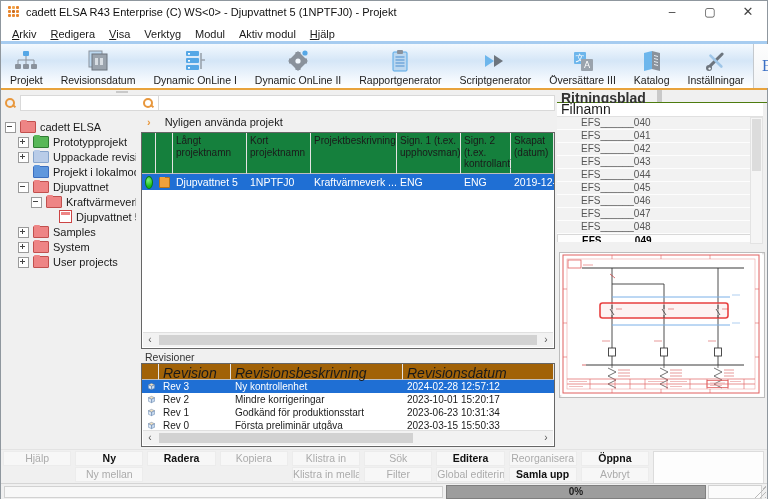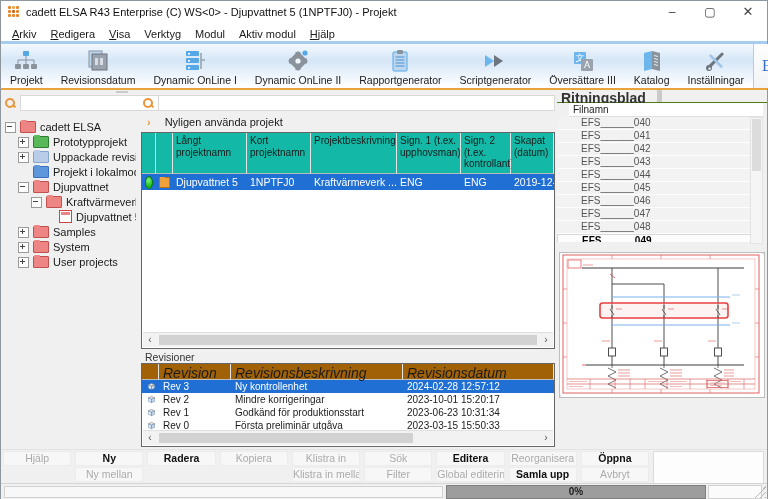--- a/index.html
+++ b/index.html
@@ -59,21 +59,21 @@
   .doc{width:11px;height:11px;flex:none;background:#fff;border:1px solid #cc4444;position:relative;margin-right:4px;}
   .doc::before{content:"";position:absolute;left:1px;top:1px;right:1px;height:3px;background:#ee8585;}
 
   
   .crumbrow{position:absolute;top:24px;left:0;right:0;height:16px;display:flex;align-items:center;}
   .crumb-arrow{color:#e8973c;font-weight:bold;font-size:11px;margin:0 14px 0 6px;}
 
   
   .ptable{position:absolute;top:42px;left:0;right:0;height:215px;border:1px solid #666;background:#fff;}
   .pgrid{display:grid;grid-template-columns:14px 17px 74px 64px 86px 64px 50px 1fr;}
-  .phead .c{font-size:10px;line-height:1.15;padding:2px 3px;border-right:1px solid #e4e4e4;border-bottom:1px solid #bdbdbd;min-height:36px;background:#14b8a6;}
+  .phead .c{font-size:10px;line-height:1.15;padding:2px 3px;border-right:1px solid #e4e4e4;border-bottom:1px solid #bdbdbd;min-height:36px;background:#15803d;}
   .prow{height:16px;background:#1f6fd4;color:#fff;align-items:center;}
   .prow .c{padding:0 3px;font-size:10.5px;white-space:nowrap;overflow:hidden;display:flex;align-items:center;}
   .statusdot{width:11px;height:11px;border-radius:50%;background:radial-gradient(circle at 35% 30%,#7cf07c,#17bd17 70%);border:1px solid #0a7a0a;margin-left:0px;}
   .folder-o{width:13px;height:9px;background:#f0a13c;border:1px solid #b97417;border-radius:1px;position:relative;}
   .folder-o::before{content:"";position:absolute;left:0;top:-2px;width:5px;height:2px;background:#f0a13c;}
   .hscroll{position:absolute;left:1px;right:1px;bottom:1px;height:14px;background:#f2f2f2;display:flex;align-items:center;border-top:1px solid #e0e0e0;}
   .hs-btn{width:14px;text-align:center;color:#555;font-size:10px;line-height:14px;}
   .hs-thumb{height:10px;background:#d2d2d2;flex:1;margin:0 2px;}
   .hs-thumb.rev{flex:0 0 62%;}
   .hs-space{flex:1;}
@@ -85,21 +85,21 @@
   .rhead .c{font-size:14px;padding:1px 4px;border-right:1px solid #e4e4e4;border-bottom:1px solid #bdbdbd;background:#a16207;height:13px;font-style:italic;}
   .rrow{height:13px;align-items:center;}
   .rrow .c{padding:0 4px;font-size:10px;white-space:nowrap;overflow:hidden;display:flex;align-items:center;}
   .rrow.sel{background:#1f6fd4;color:#fff;}
   .cube{width:11px;height:11px;display:block;margin-left:2px;}
 
   
   .rp-caption{position:absolute;top:0;left:0;right:0;height:12px;font-size:14px;color:#333;border-bottom:1px solid #4d7c0f;font-weight:bold;}
   .rp-caption span{padding-left:4px;}
   .rp-capdiv{position:absolute;left:100px;top:0;width:1px;height:12px;background:#c9c9c9;}
-  .filehead{position:absolute;top:13px;left:12px;right:4px;height:13px;background:#fff;border-bottom:1px solid #e0e0e0;font-size:10px;padding-left:4px;line-height:13px;}
+  .filehead{position:absolute;top:13px;left:0;right:4px;height:13px;background:#fff;border-bottom:1px solid #e0e0e0;font-size:14px;padding-left:4px;line-height:13px;}
   .filelist{position:absolute;top:27px;left:0;right:16px;height:125px;overflow:hidden;background:#fbfbfb;}
   .file-row{height:12px;line-height:12px;font-size:10px;color:#555;background:#f2f2f2;border-bottom:1px solid #fdfdfd;padding-left:24px;white-space:nowrap;}
   .file-row.sel{background:#fdfdfd;color:#000;font-weight:bold;border:1px solid #d8d8d8;height:11px;line-height:11px;}
   .vscroll{position:absolute;top:27px;right:4px;width:11px;height:125px;background:#f5f5f5;border:1px solid #e3e3e3;}
   .vs-thumb{position:absolute;top:1px;left:1px;right:1px;height:52px;background:#dcdcdc;}
   .preview{position:absolute;top:162px;left:2px;width:204px;height:144px;background:#fff;border:1px solid #bdbdbd;box-shadow:inset 1px 1px 2px rgba(0,0,0,.15);}
 
   
   .buttonbar{position:absolute;left:0;right:0;top:448px;height:34px;background:#f0f0f0;border-top:1px solid #e3e3e3;}
   .btn-grid{position:absolute;left:2px;top:1px;width:646px;display:grid;grid-template-columns:repeat(9,1fr);grid-auto-rows:15px;gap:1px 4px;}

